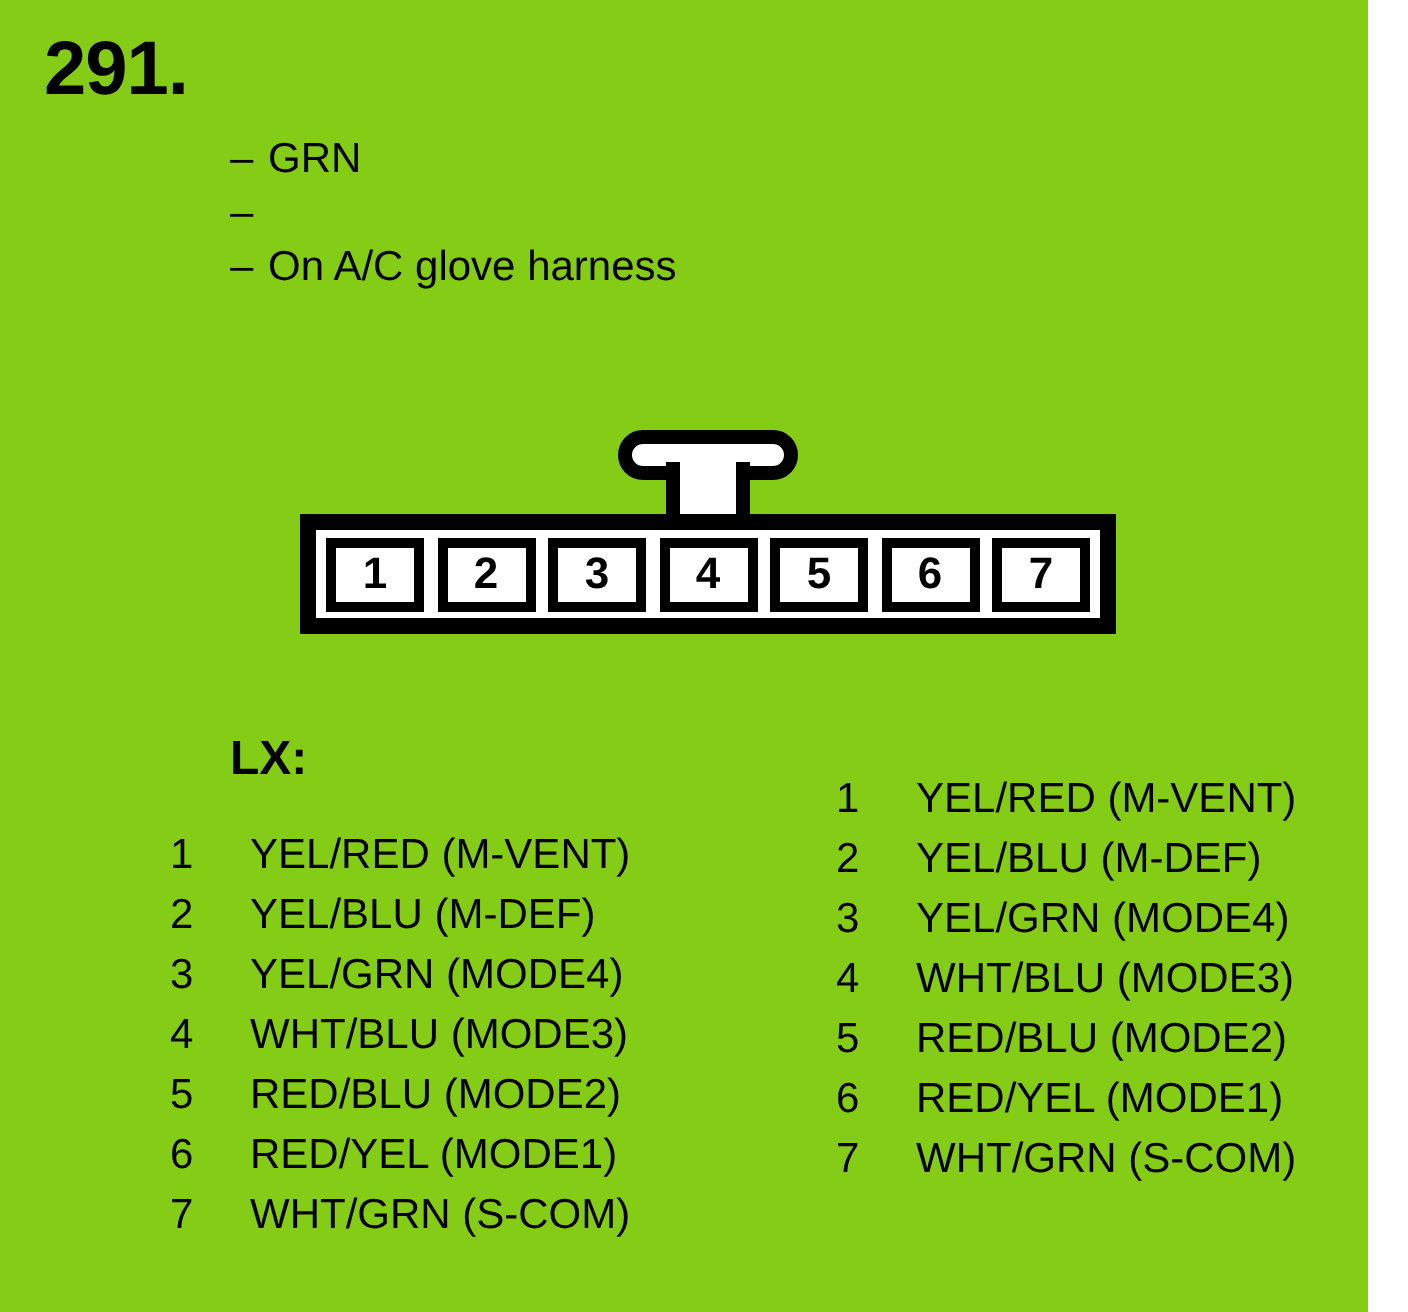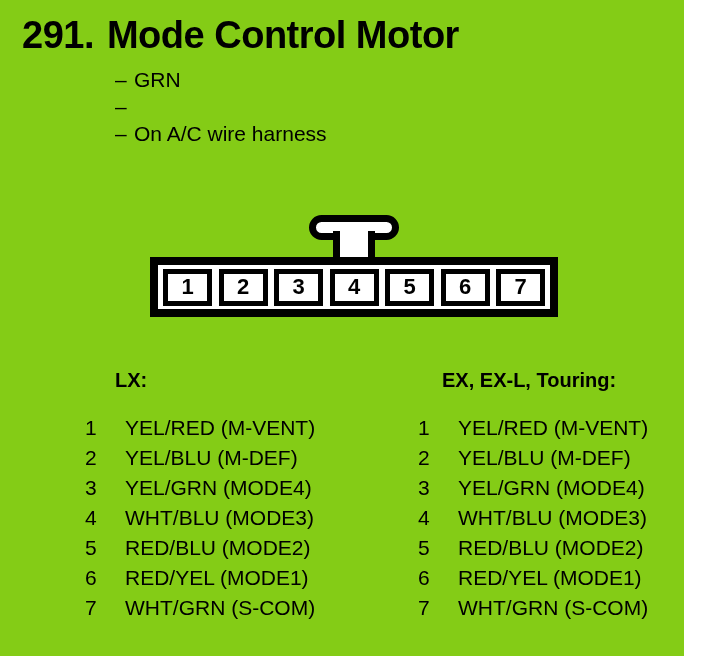--- a/index.html
+++ b/index.html
@@ -97,21 +97,21 @@
     font-size: 22px;
     font-weight: 700;
   }
 
   
   .pinout-col { position: absolute; top: 366px; }
   .pinout-col.left  { left: 85px; }
   .pinout-col.right { left: 418px; }
   .col-heading {
     margin: 0;
-    font-size: 20px;
+    font-size: 24px;
     font-weight: 700;
     line-height: 28px;
     white-space: nowrap;
   }
   .pinout-col.left  .col-heading { margin-left: 30px; }
   .pinout-col.right .col-heading { margin-left: 24px; }
   .prow-list { margin-top: 19px; }
   .prow {
     display: flex;
     font-size: 21px;
@@ -121,34 +121,33 @@
   .pnum { width: 20px; flex: 0 0 20px; }
   .plabel { margin-left: 20px; }
 </style>
 </head>
 <body>
 
 <div class="page">
 
   <div class="title-row">
     <span>291.</span>
-    <span>Mode Control Motor</span>
   </div>
 
   <div class="notes">
     <div class="note-line">
       <span class="note-dash">–</span>
       <span>GRN</span>
     </div>
     <div class="note-line">
       <span class="note-dash">–</span>
     </div>
     <div class="note-line">
       <span class="note-dash">–</span>
-      <span>On A/C wire harness</span>
+      <span>On A/C glove harness</span>
     </div>
   </div>
 
   <div class="connector">
     <div class="latch-bar"></div>
     <div class="latch-stem"></div>
     <div class="connector-body">
       <div class="pin">
           <span>1</span>
         </div>
@@ -201,21 +200,20 @@
         <span class="plabel">RED/YEL (MODE1)</span>
       </div>
       <div class="prow">
         <span class="pnum">7</span>
         <span class="plabel">WHT/GRN (S-COM)</span>
       </div>
     </div>
   </div>
 
   <div class="pinout-col right">
-    <h2 class="col-heading">EX, EX-L, Touring:</h2>
     <div class="prow-list">
       <div class="prow">
         <span class="pnum">1</span>
         <span class="plabel">YEL/RED (M-VENT)</span>
       </div>
       <div class="prow">
         <span class="pnum">2</span>
         <span class="plabel">YEL/BLU (M-DEF)</span>
       </div>
       <div class="prow">

